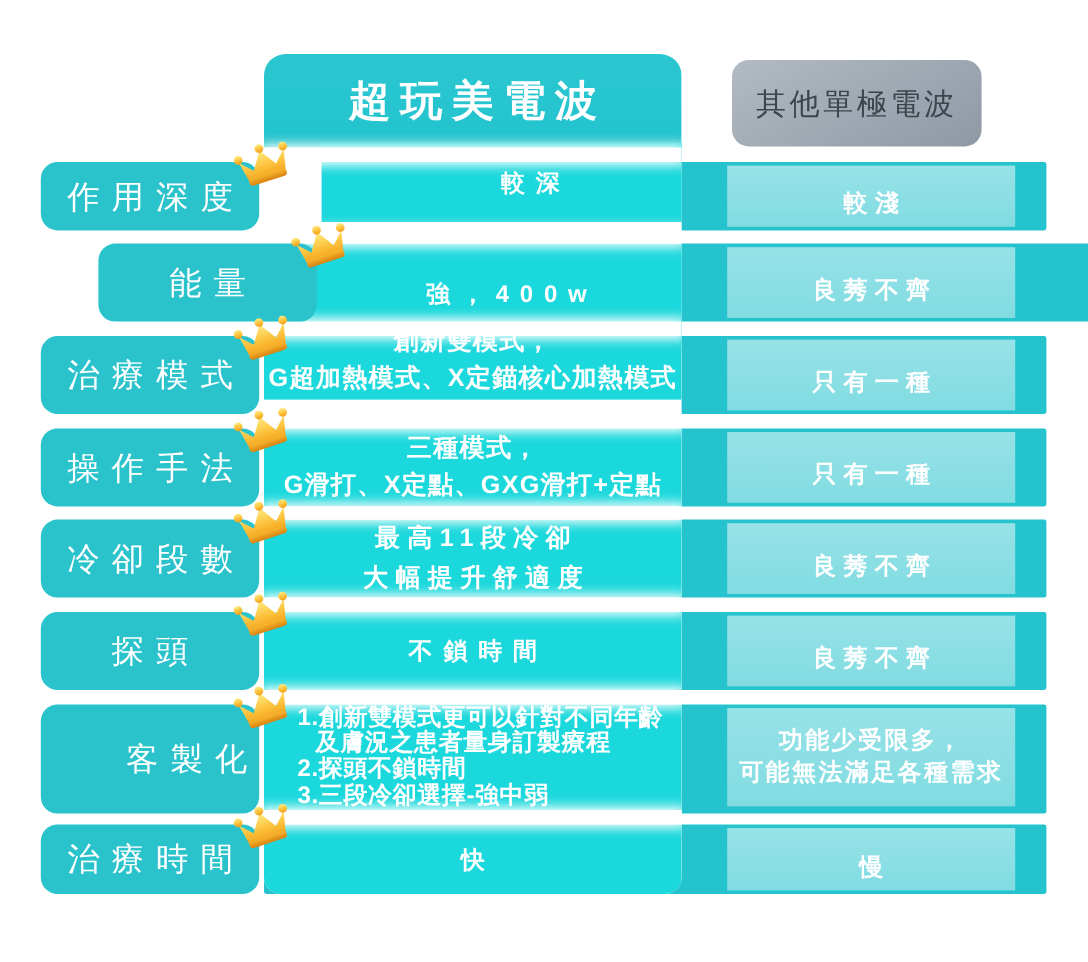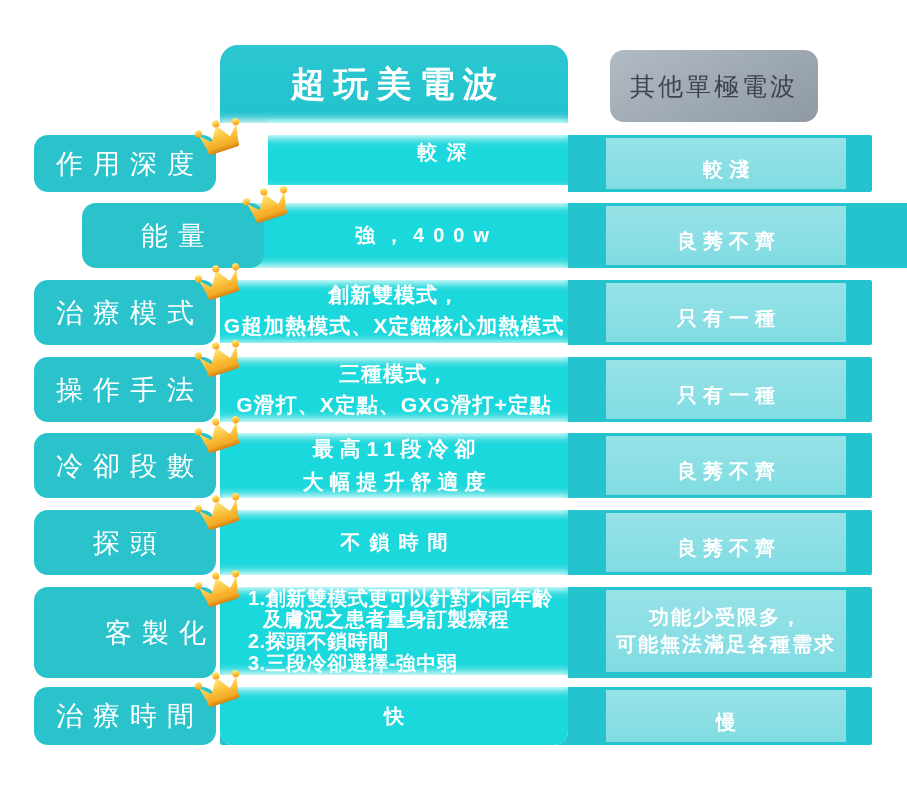--- a/index.html
+++ b/index.html
@@ -59,21 +59,21 @@
     background:linear-gradient(180deg,rgba(255,255,255,0.52),rgba(255,255,255,0.42));
     display:flex;flex-direction:column;align-items:center;justify-content:center;
     color:#ffffff;font-weight:bold;text-align:center;
   }
   .o-one{font-size:20px;letter-spacing:6px;text-indent:6px;white-space:nowrap;margin-top:12px;}
   .o-two{font-size:20px;letter-spacing:2px;line-height:1.35;white-space:nowrap;}
   
   .y1{top:135px;height:57px;} .y2{top:203px;height:65px;margin-left:48px;} .y3{top:280px;height:65px;}
   .y4{top:357px;height:65px;} .y5{top:433px;height:65px;} .y6{top:510px;height:65px;}
   .y7{top:587px;height:91px;justify-content:flex-end;} .y8{top:687px;height:58px;}
-  .m1{top:74px;height:66px;margin-left:48px;} .m2{top:158px;height:65px;padding-left:28px;} .m3{top:233px;height:65px;}
+  .m1{top:74px;height:66px;margin-left:48px;} .m2{top:158px;height:84px;padding-left:28px;} .m3{top:223px;height:65px;}
   .m4{top:312px;height:65px;} .m5{top:388px;height:65px;} .m6{top:465px;height:65px;}
   .m7{top:542px;height:88px;} .m8{top:642px;height:58px;}
   .s1{top:78px;height:12px;} .s2{top:147px;height:11px;} .s3{top:223px;height:12px;}
   .s4{top:300px;height:12px;} .s5{top:377px;height:11px;} .s6{top:453px;height:12px;}
   .s7{top:530px;height:12px;} .s8{top:630px;height:12px;}
   .c1{top:138px;height:51px;} .c2{top:206px;height:59px;} .c3{top:283px;height:59px;}
   .c4{top:360px;height:59px;} .c5{top:436px;height:59px;} .c6{top:513px;height:59px;}
   .c7{top:590px;height:82px;} .c8{top:690px;height:52px;}
 </style>
 </head>

